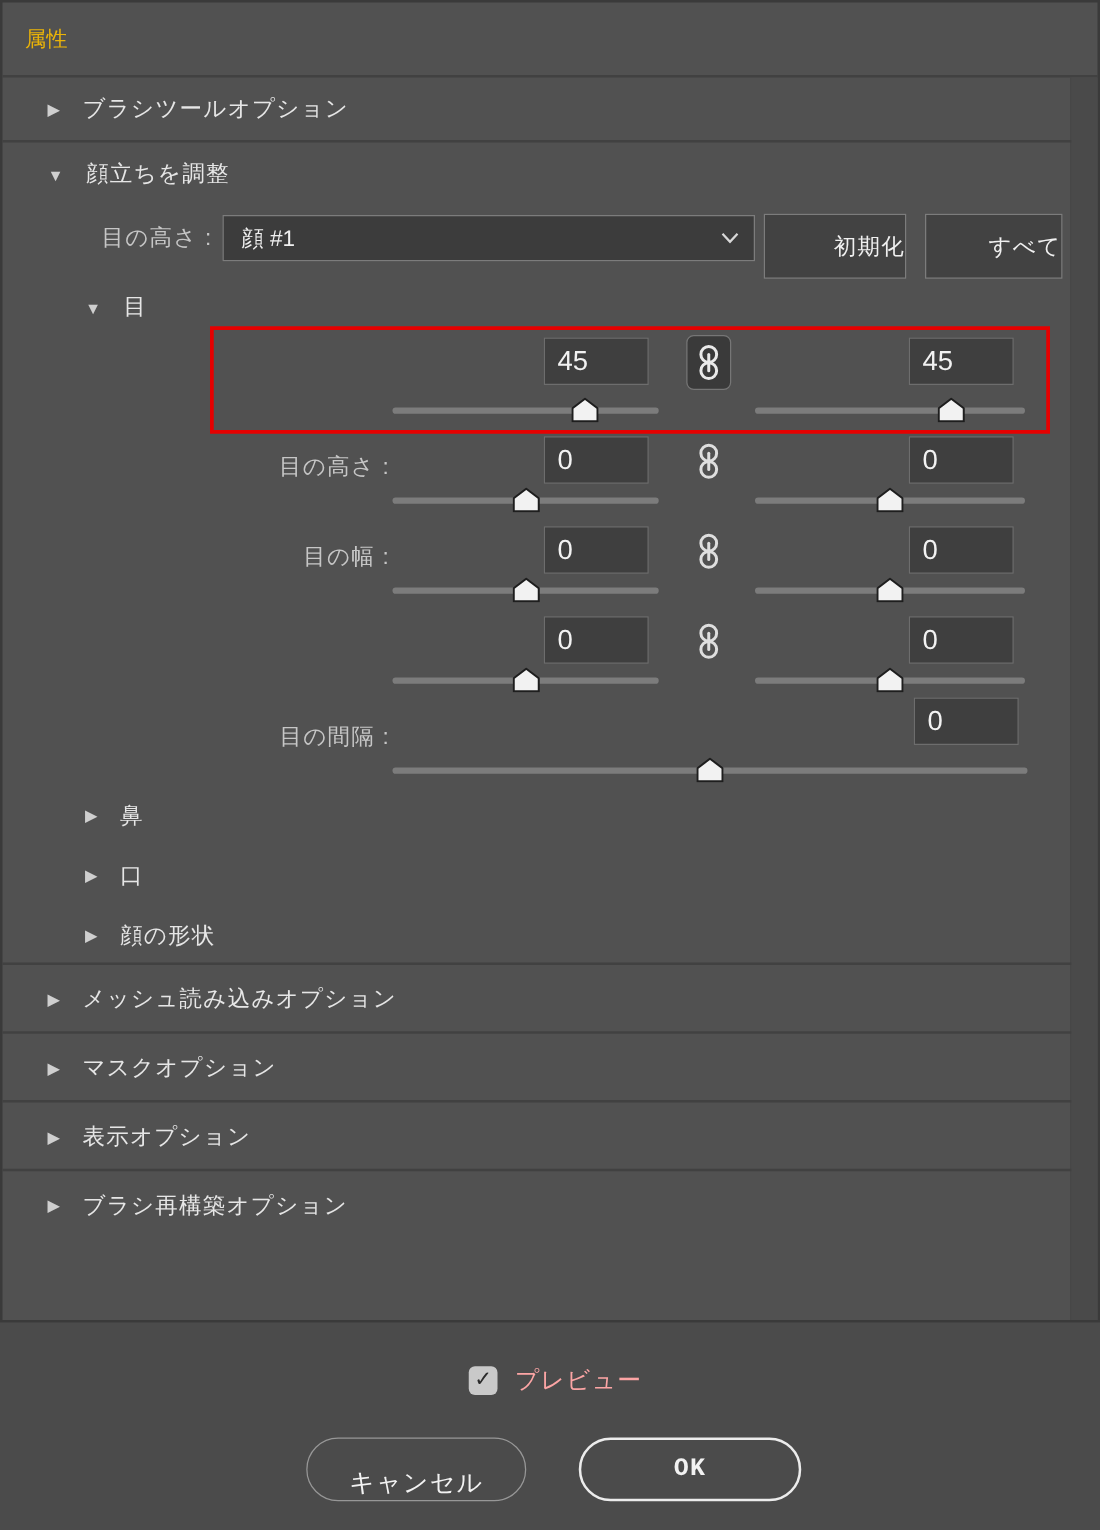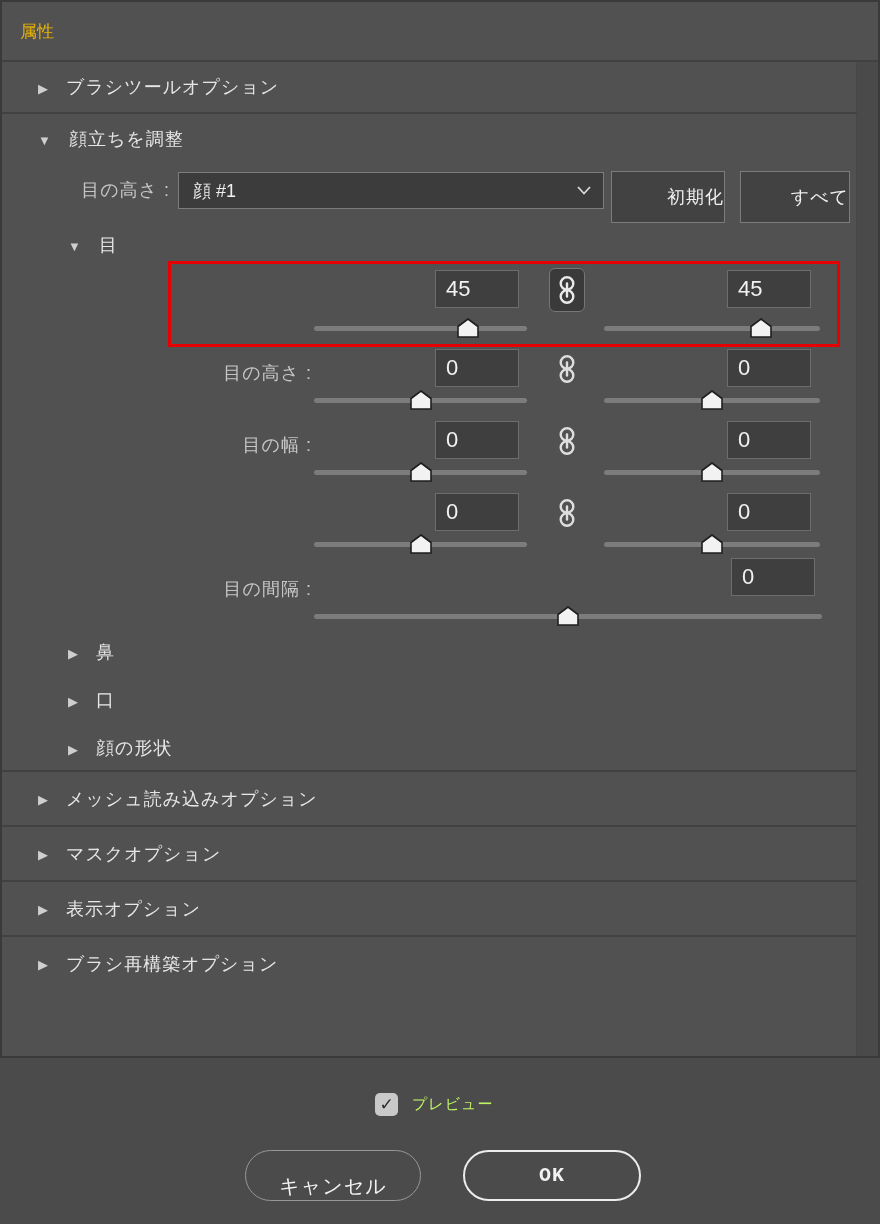--- a/index.html
+++ b/index.html
@@ -78,21 +78,21 @@
   }
   .preview-group{
     position:absolute;left:375px;top:1092px;height:24px;
     display:flex;align-items:center;gap:14px;
   }
   .checkbox{
     width:23px;height:23px;background:#c9c9c9;border-radius:5px;
     display:flex;align-items:center;justify-content:center;
     color:#2b2b2b;font-size:17px;font-weight:bold;cursor:pointer;
   }
-  .preview-label{color:#bef264;font-size:15px;letter-spacing:1px;}
+  .preview-label{color:#fca5a5;font-size:19px;letter-spacing:1px;}
   .pill{
     position:absolute;top:1150px;height:51px;border-radius:26px;
     background:transparent;display:flex;align-items:center;justify-content:center;
     color:#f2f2f2;font-size:20px;letter-spacing:1px;box-sizing:border-box;cursor:pointer;
   }
   .pill.cancel{left:245px;width:176px;border:1.5px solid #979797;align-items:flex-end;}
   .pill.ok{left:463px;width:178px;border:2px solid #ececec;font-weight:bold;font-family:Liberation Mono, monospace;}
 </style>
 </head>
 <body>

